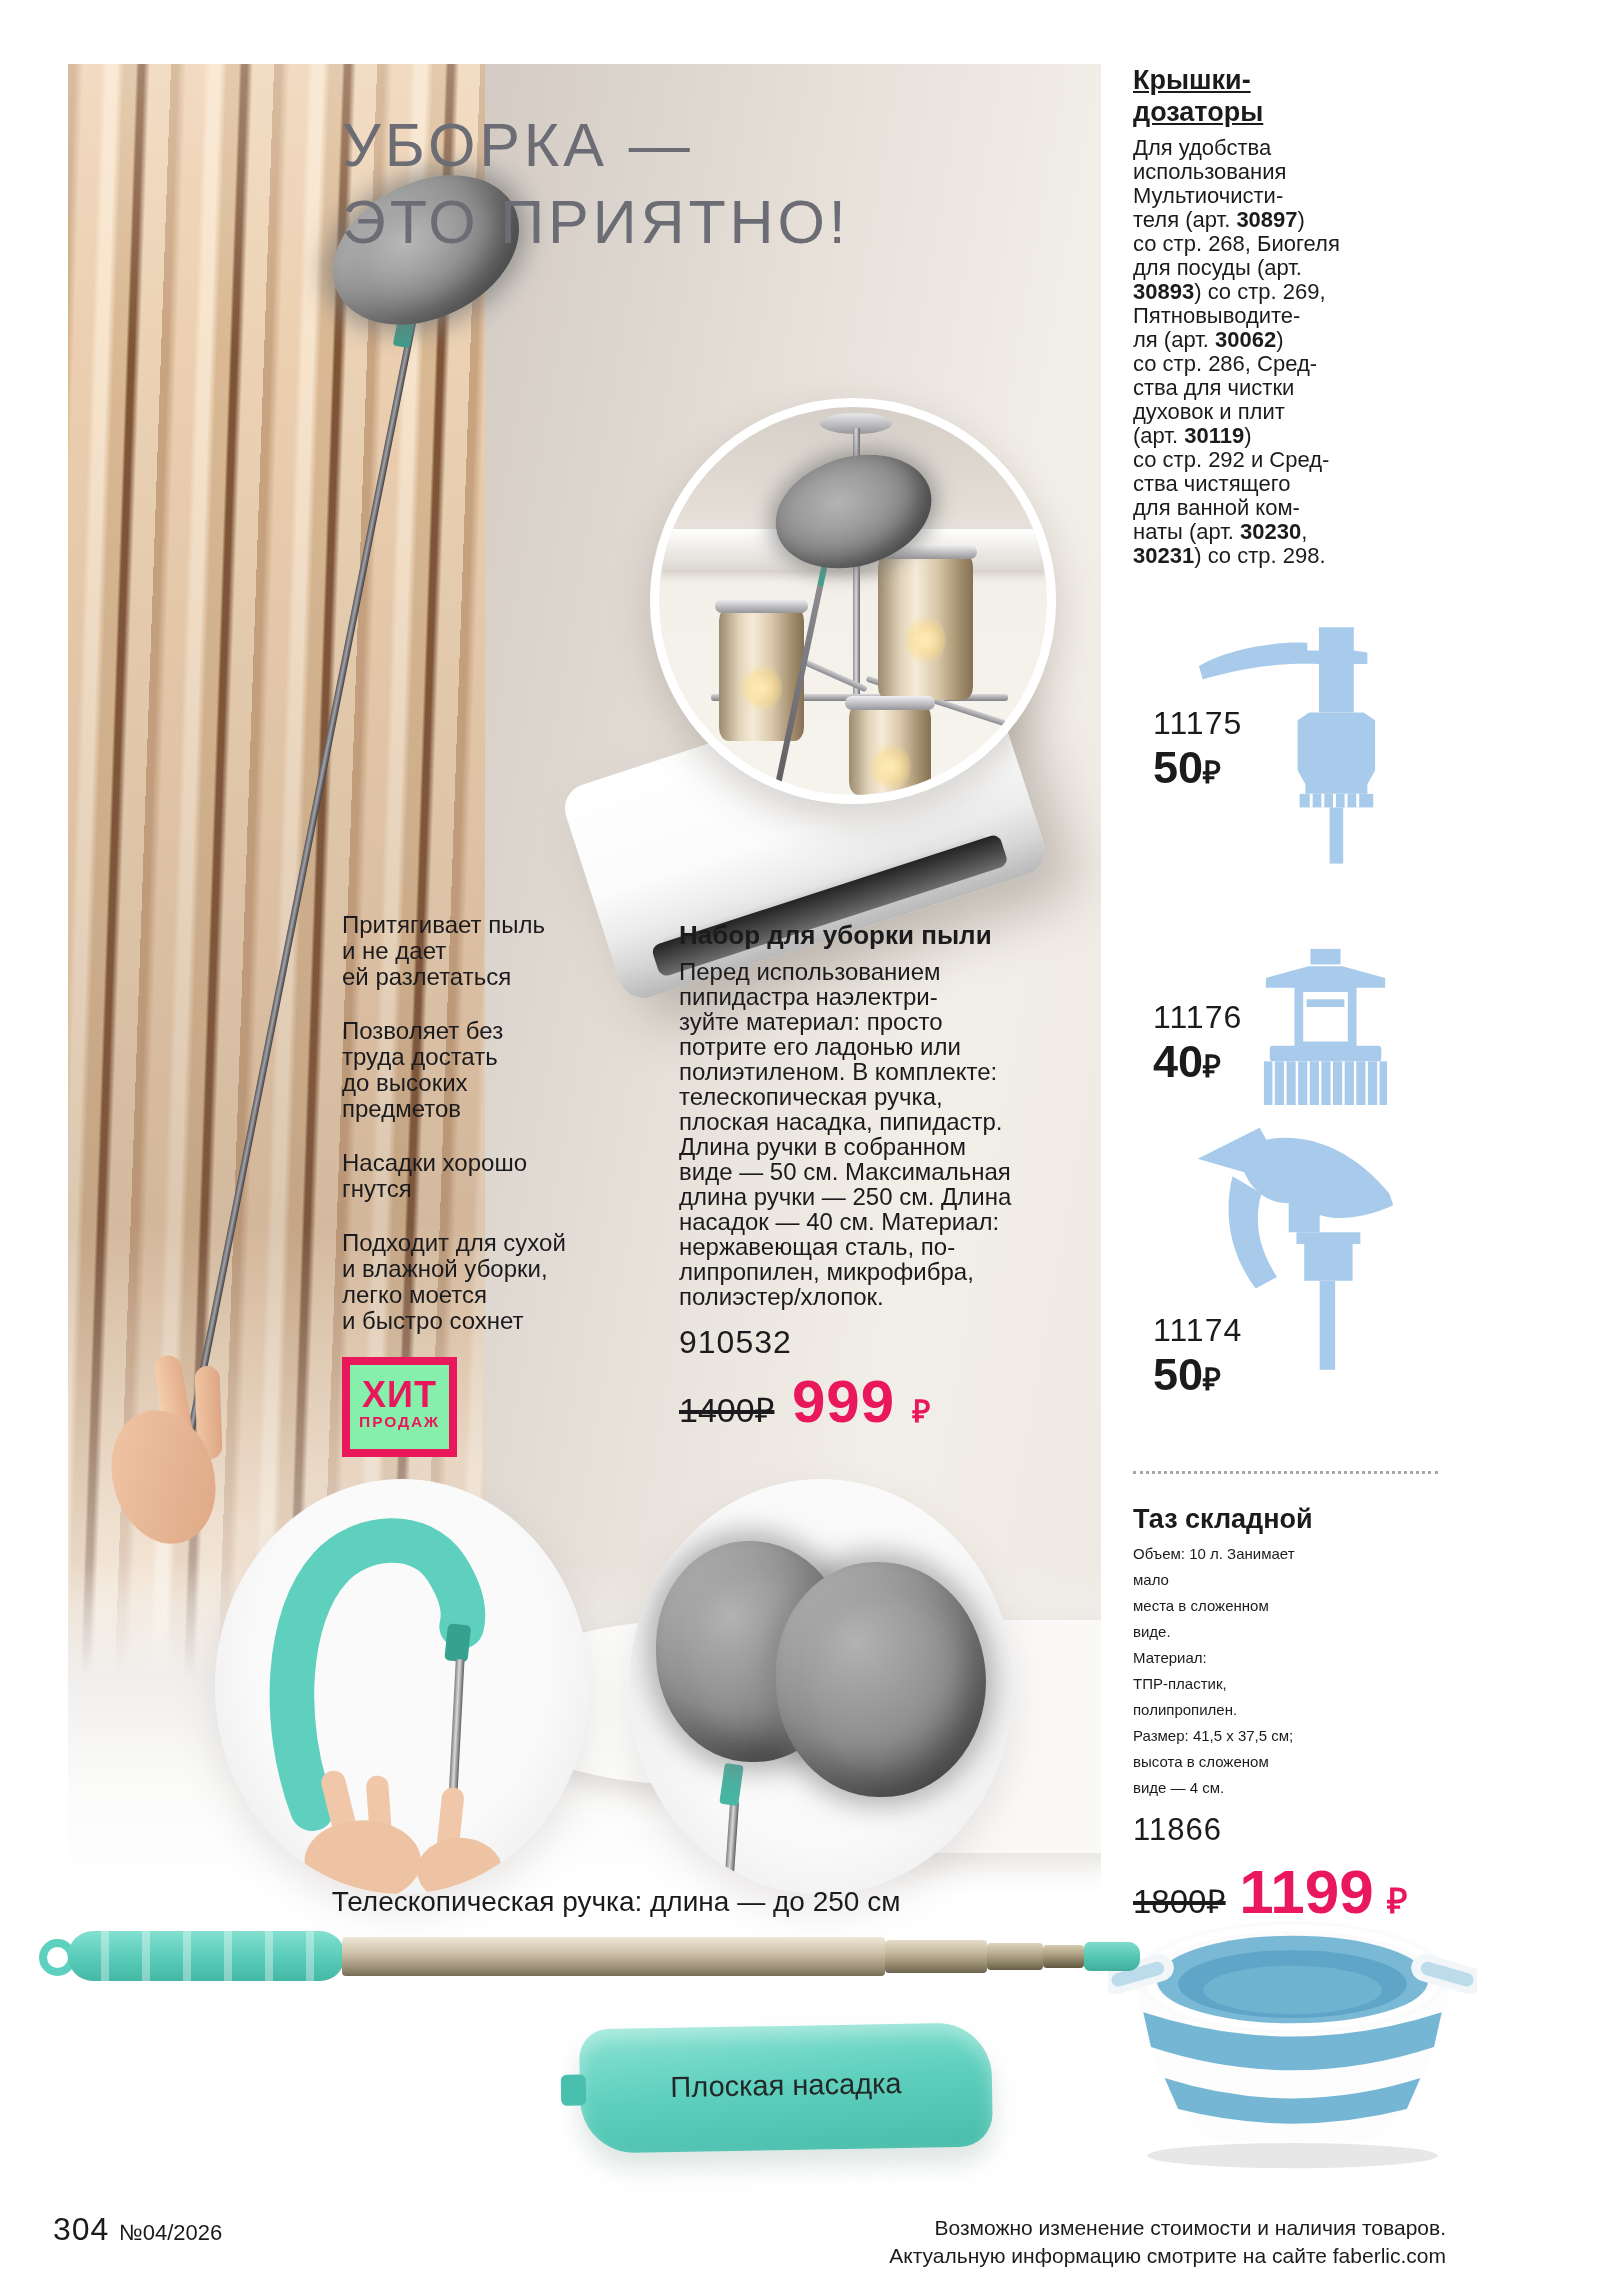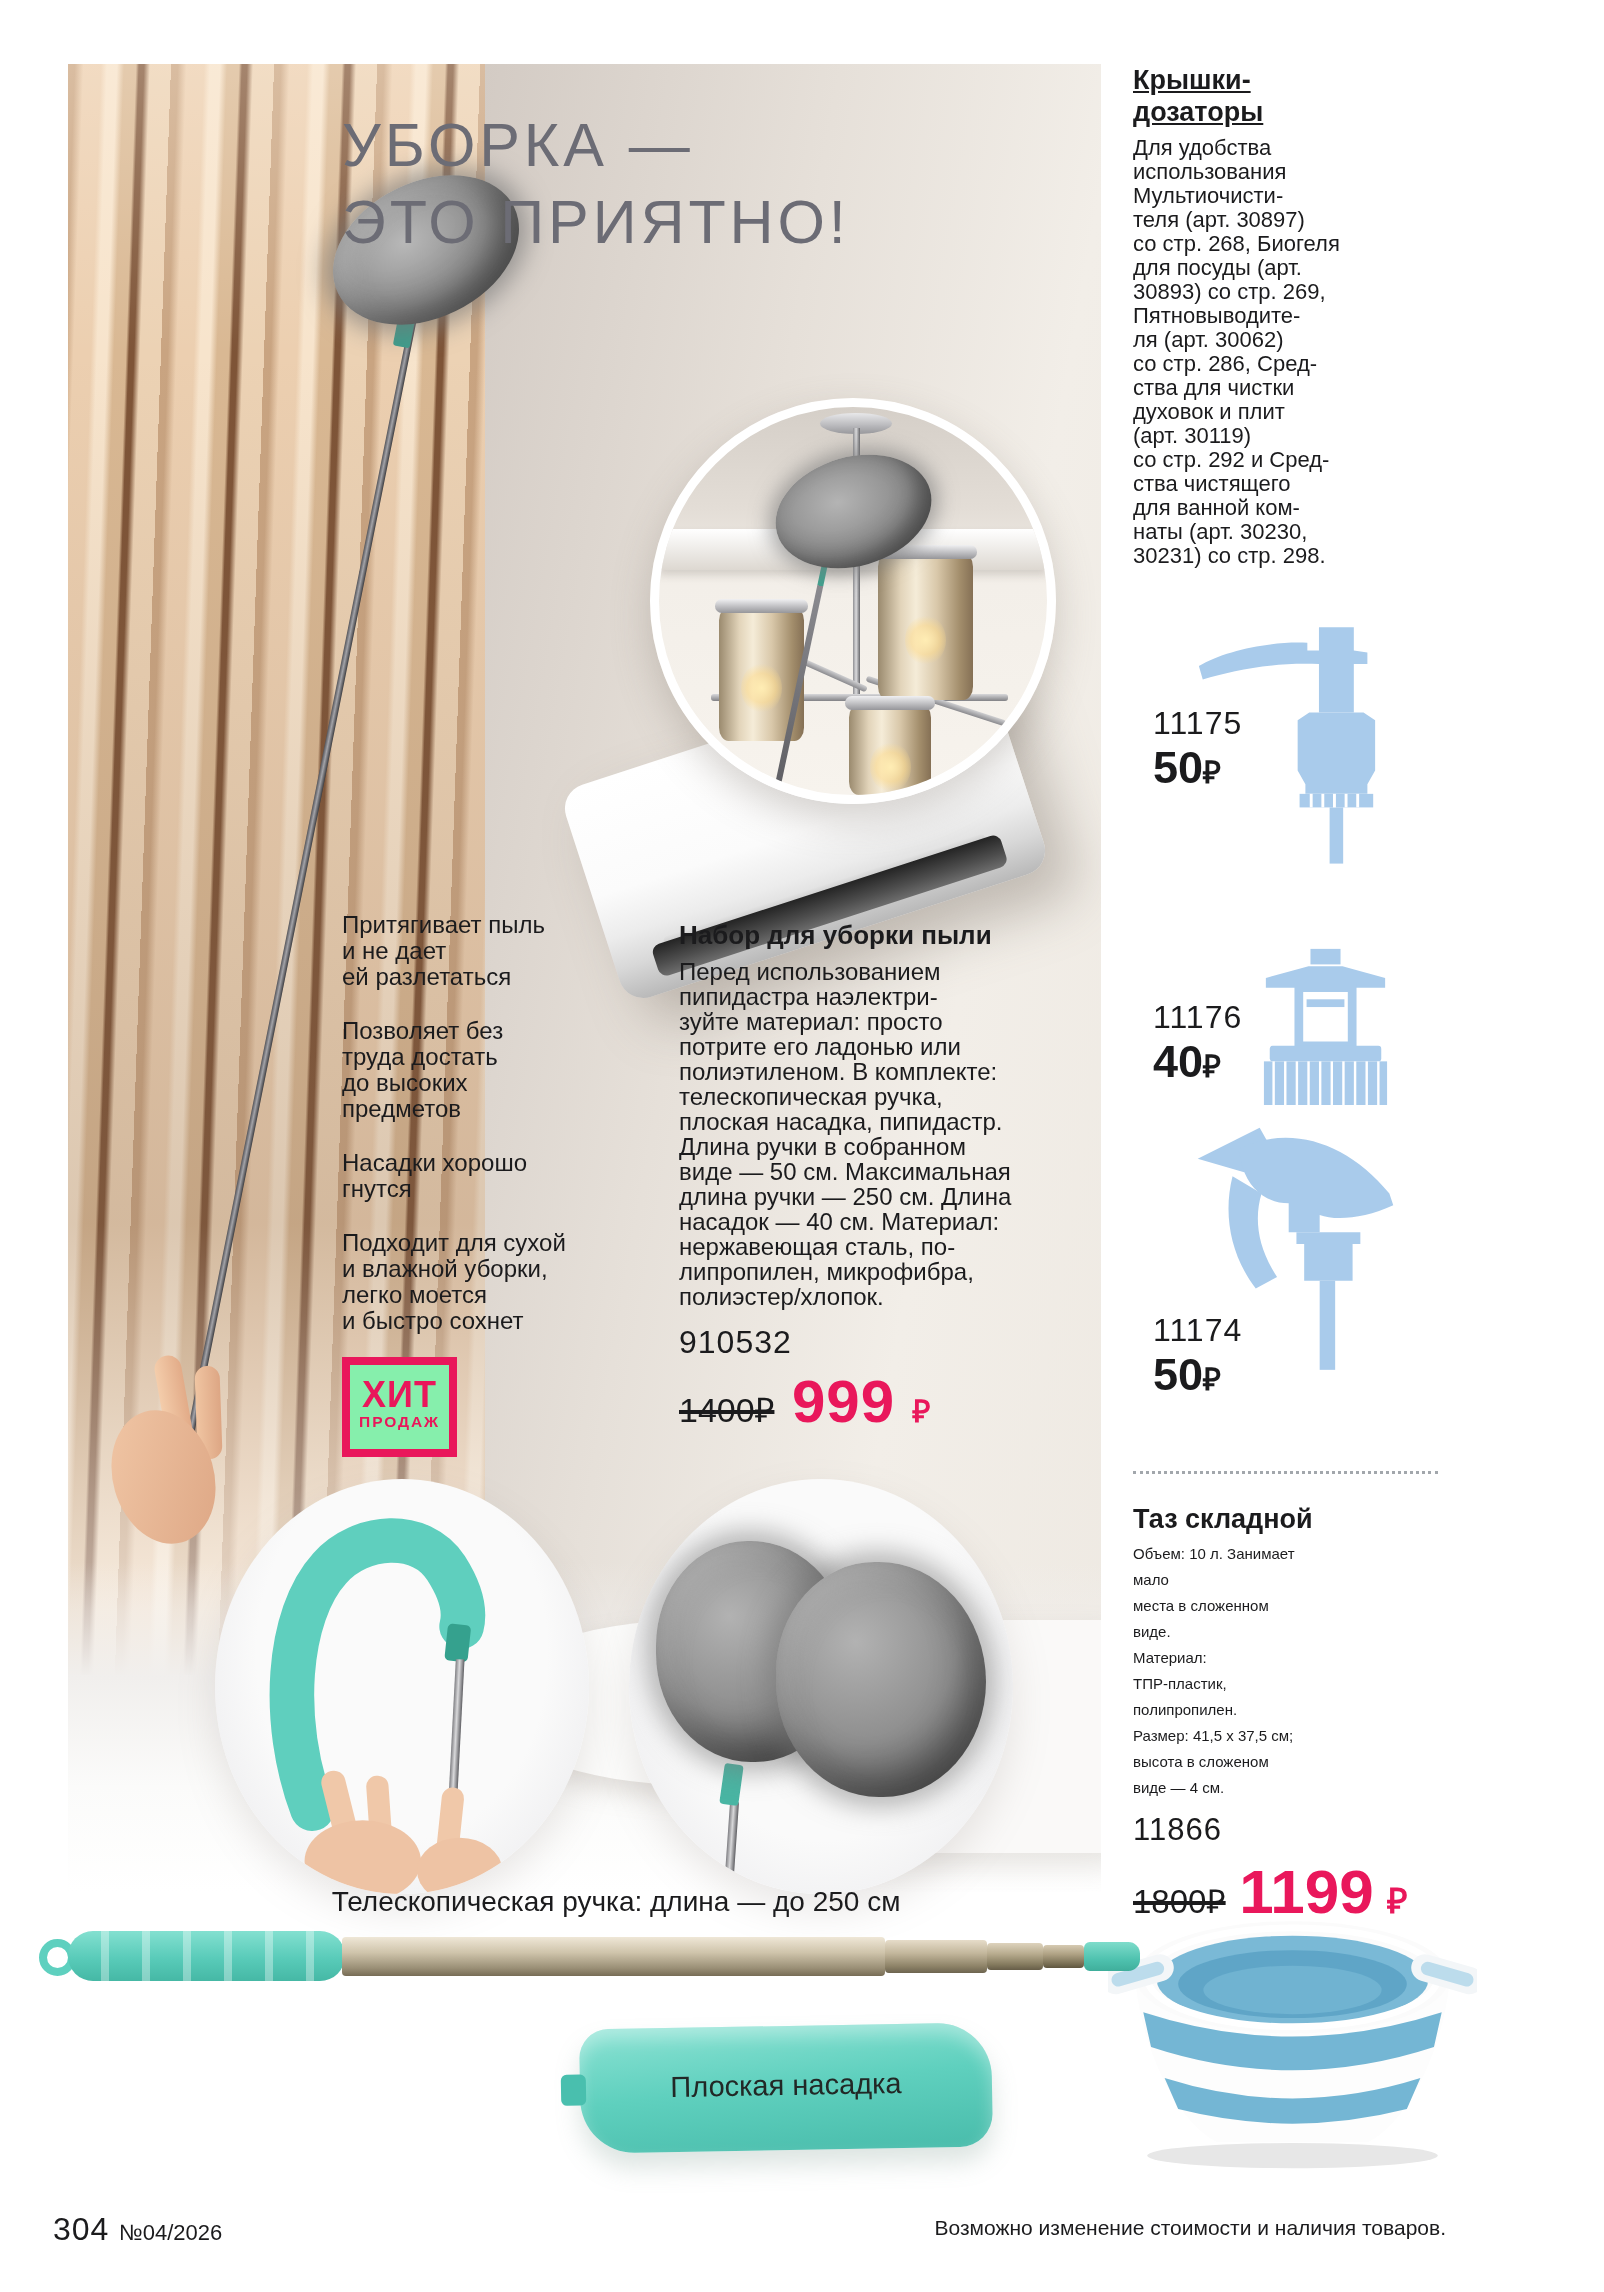--- a/index.html
+++ b/index.html
@@ -92,21 +92,21 @@
   .article{font-size:32px;letter-spacing:1px;margin-top:15.5px;}
   .price-row{display:flex;align-items:baseline;gap:17.5px;margin-top:5.8px;}
   .old-price{font-size:34px;text-decoration:line-through;text-decoration-thickness:3.9px;}
   .new-price{font-size:60px;font-weight:800;color:#e9175b;letter-spacing:1px;}
   .cur{font-size:31px;font-weight:bold;color:#e9175b;}
 
   
   .caps{left:1133px;top:64px;width:322px;}
   .caps-title{font-size:27px;font-weight:bold;line-height:32px;white-space:pre-line;margin:0 0 7.8px 0;text-decoration:underline;}
   .caps-body{font-size:22px;line-height:24px;white-space:pre-line;}
-  .caps-body .b{font-weight:normal;}
+  .caps-body .b{font-weight:bold;}
   .item-code{font-size:32px;letter-spacing:1px;}
   .item-price{font-size:45px;font-weight:800;}
   .item-price .rub{font-size:31px;font-weight:bold;}
   .dotted-divider{left:1133px;top:1471px;width:305px;border-top:3.9px dotted #a2a7ac;}
 
   .basin-text{left:1133px;top:1504px;width:325px;}
   .bt-title{font-size:27px;font-weight:bold;margin:0 0 5.8px 0;}
   .bt-body{font-size:15px;line-height:26px;white-space:pre-line;}
   .bt-article{font-size:31px;letter-spacing:1px;margin-top:11.6px;}
   .basin-price-row{display:flex;align-items:baseline;gap:13.6px;margin-top:7.8px;}
@@ -419,16 +419,17 @@
     <div class="flat-stub"></div>
     <div class="flat-label">Плоская насадка</div>
   </div>
 
   <div class="abs footer-left">
     <span class="footer-page">304</span>
     <span class="footer-issue">№04/2026</span>
   </div>
   <div class="abs footer-right">
     <div>Возможно изменение стоимости и наличия товаров.</div>
+    <div>Актуальную информацию смотрите на сайте faberlic.com</div>
   </div>
 
 </div>
 
 
 </body></html>

